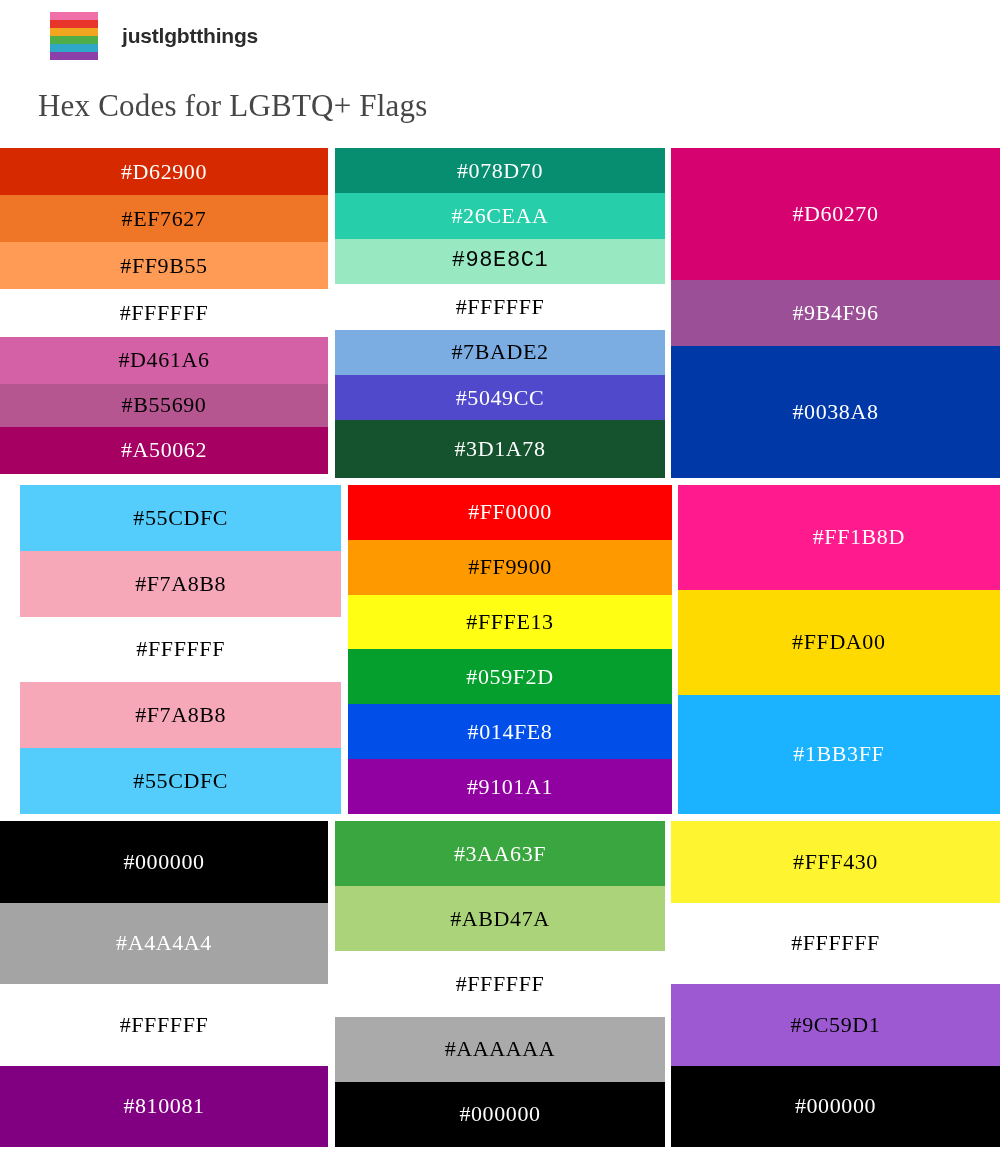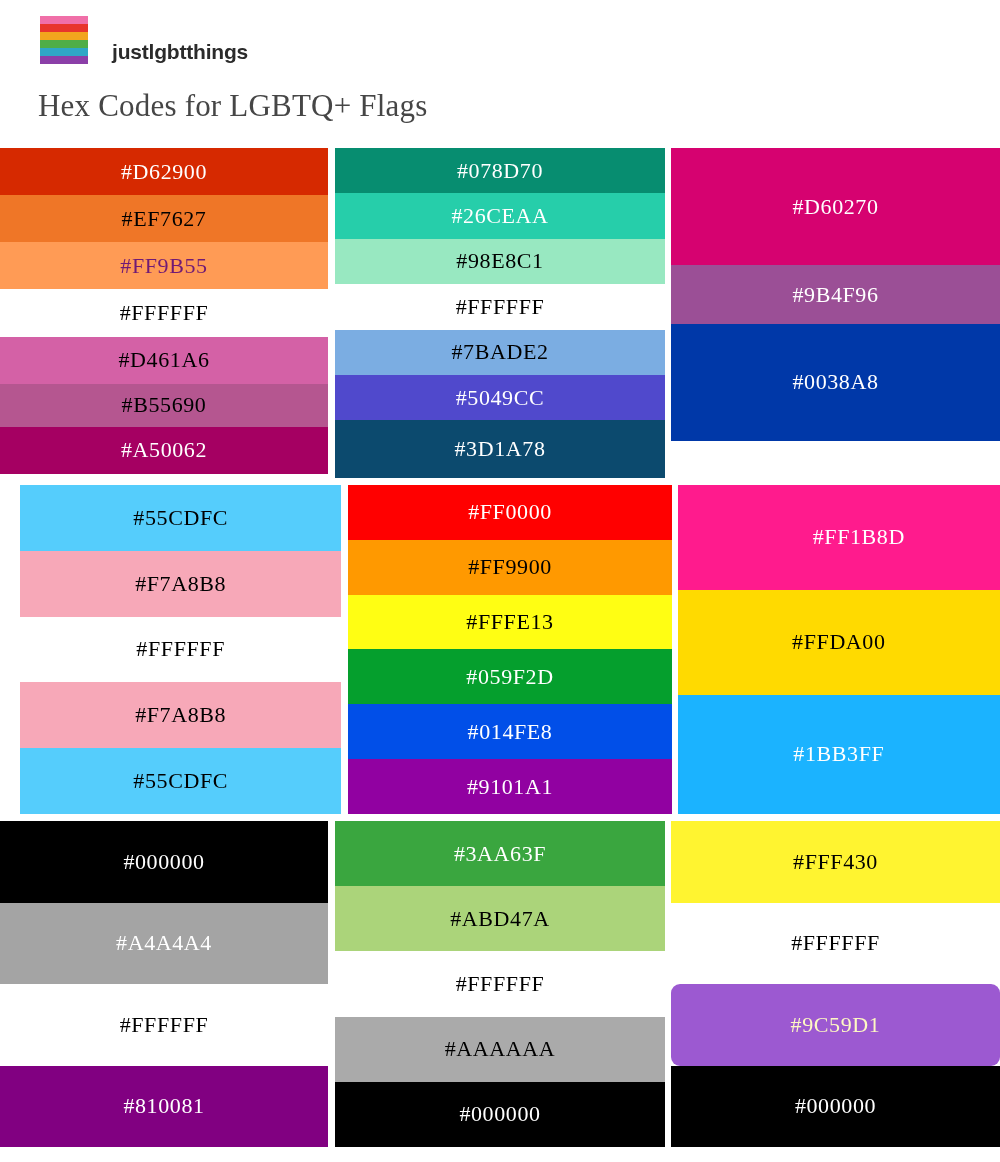--- a/index.html
+++ b/index.html
@@ -14,23 +14,23 @@
     font-family: "Liberation Sans", sans-serif;
     -webkit-font-smoothing: antialiased;
   }
 
   
   #post-header {
     padding: 8px 0 0 0;
   }
   #blog-identity {
     display: flex;
-    align-items: flex-end;
+    align-items: center;
     height: 56px;
-    padding-left: 40px;
+    padding-left: 50px;
   }
   #avatar {
     width: 48px;
     height: 48px;
     flex: 0 0 48px;
     display: flex;
     flex-direction: column;
     overflow: hidden;
   }
   #avatar .av-stripe { flex: 1 1 0; width: 100%; }
@@ -105,36 +105,36 @@
     <div id="blog-name">justlgbtthings</div>
   </div>
   <h1 id="post-title">Hex Codes for LGBTQ+ Flags</h1>
 </div>
 
 <div id="flag-grid">
     <div class="flag-row">
       <div class="flag col-1" style="height: 330px;">
         <div class="stripe" style="background: rgb(214, 41, 0); color: rgb(255, 255, 255); height: 47.1429px;">#D62900</div>
         <div class="stripe" style="background: rgb(239, 118, 39); color: rgb(0, 0, 0); height: 47.1429px;">#EF7627</div>
-        <div class="stripe" style="background: rgb(255, 155, 85); color: #701a75; height: 47.1429px;">#FF9B55</div>
+        <div class="stripe" style="background: rgb(255, 155, 85); color: #000000; height: 47.1429px;">#FF9B55</div>
         <div class="stripe" style="background: rgb(255, 255, 255); color: rgb(0, 0, 0); height: 47.1429px;">#FFFFFF</div>
         <div class="stripe" style="background: rgb(212, 97, 166); color: rgb(0, 0, 0); height: 47.1429px;">#D461A6</div>
         <div class="stripe" style="background: rgb(181, 86, 144); color: rgb(0, 0, 0); height: 43px;">#B55690</div>
         <div class="stripe" style="background: rgb(165, 0, 98); color: rgb(255, 255, 255); height: 47.1429px;">#A50062</div>
       </div>
       <div class="flag col-2" style="height: 330px;">
         <div class="stripe" style="background: rgb(7, 141, 112); color: rgb(255, 255, 255); height: 47.1429px;">#078D70</div>
         <div class="stripe" style="background: rgb(38, 206, 170); color: rgb(255, 255, 255); height: 47.1429px;">#26CEAA</div>
-        <div class="stripe" style="background: rgb(152, 232, 193); color: rgb(0, 0, 0); height: 47.1429px;">#98E8C1</div>
+        <div class="stripe" style="background: rgb(152, 232, 193); color: rgb(0, 0, 0); height: 47.1429px; font-family: Liberation Mono, monospace;">#98E8C1</div>
         <div class="stripe" style="background: rgb(255, 255, 255); color: rgb(0, 0, 0); height: 47.1429px;">#FFFFFF</div>
         <div class="stripe" style="background: rgb(123, 173, 226); color: rgb(0, 0, 0); height: 47.1429px;">#7BADE2</div>
         <div class="stripe" style="background: rgb(80, 73, 204); color: rgb(255, 255, 255); height: 47.1429px;">#5049CC</div>
-        <div class="stripe" style="background: #0c4a6e; color: rgb(255, 255, 255); height: 60px;">#3D1A78</div>
+        <div class="stripe" style="background: #14532d; color: rgb(255, 255, 255); height: 60px;">#3D1A78</div>
       </div>
-      <div class="flag col-3" style="height: 293px;">
+      <div class="flag col-3" style="height: 330px;">
         <div class="stripe" style="background: rgb(214, 2, 112); color: rgb(255, 255, 255); height: 132px;">#D60270</div>
         <div class="stripe" style="background: rgb(155, 79, 150); color: rgb(255, 255, 255); height: 66px;">#9B4F96</div>
         <div class="stripe" style="background: rgb(0, 56, 168); color: rgb(255, 255, 255); height: 132px;">#0038A8</div>
       </div>
     </div>
     <div class="flag-row">
       <div class="flag col-1" style="height: 329px; padding-left: 20px;">
         <div class="stripe" style="background: rgb(85, 205, 252); color: rgb(0, 0, 0); height: 65.8px;">#55CDFC</div>
         <div class="stripe" style="background: rgb(247, 168, 184); color: rgb(0, 0, 0); height: 65.8px;">#F7A8B8</div>
         <div class="stripe" style="background: rgb(255, 255, 255); color: rgb(0, 0, 0); height: 65.8px;">#FFFFFF</div>
@@ -165,17 +165,17 @@
       <div class="flag col-2" style="height: 326px;">
         <div class="stripe" style="background: rgb(58, 166, 63); color: rgb(255, 255, 255); height: 65.2px;">#3AA63F</div>
         <div class="stripe" style="background: rgb(171, 212, 122); color: rgb(0, 0, 0); height: 65.2px;">#ABD47A</div>
         <div class="stripe" style="background: rgb(255, 255, 255); color: rgb(0, 0, 0); height: 65.2px;">#FFFFFF</div>
         <div class="stripe" style="background: rgb(170, 170, 170); color: rgb(0, 0, 0); height: 65.2px;">#AAAAAA</div>
         <div class="stripe" style="background: rgb(0, 0, 0); color: rgb(255, 255, 255); height: 65.2px;">#000000</div>
       </div>
       <div class="flag col-3" style="height: 412px;">
         <div class="stripe" style="background: rgb(255, 244, 48); color: rgb(0, 0, 0); height: 81.5px;">#FFF430</div>
         <div class="stripe" style="background: rgb(255, 255, 255); color: rgb(0, 0, 0); height: 81.5px;">#FFFFFF</div>
-        <div class="stripe" style="background: rgb(156, 89, 209); color: #fef9c3; height: 81.5px; border-radius: 9px;">#9C59D1</div>
+        <div class="stripe" style="background: rgb(156, 89, 209); color: #000000; height: 81.5px;">#9C59D1</div>
         <div class="stripe" style="background: rgb(0, 0, 0); color: rgb(255, 255, 255); height: 81.5px;">#000000</div>
       </div>
     </div>
   </div>
 
 </body></html>

